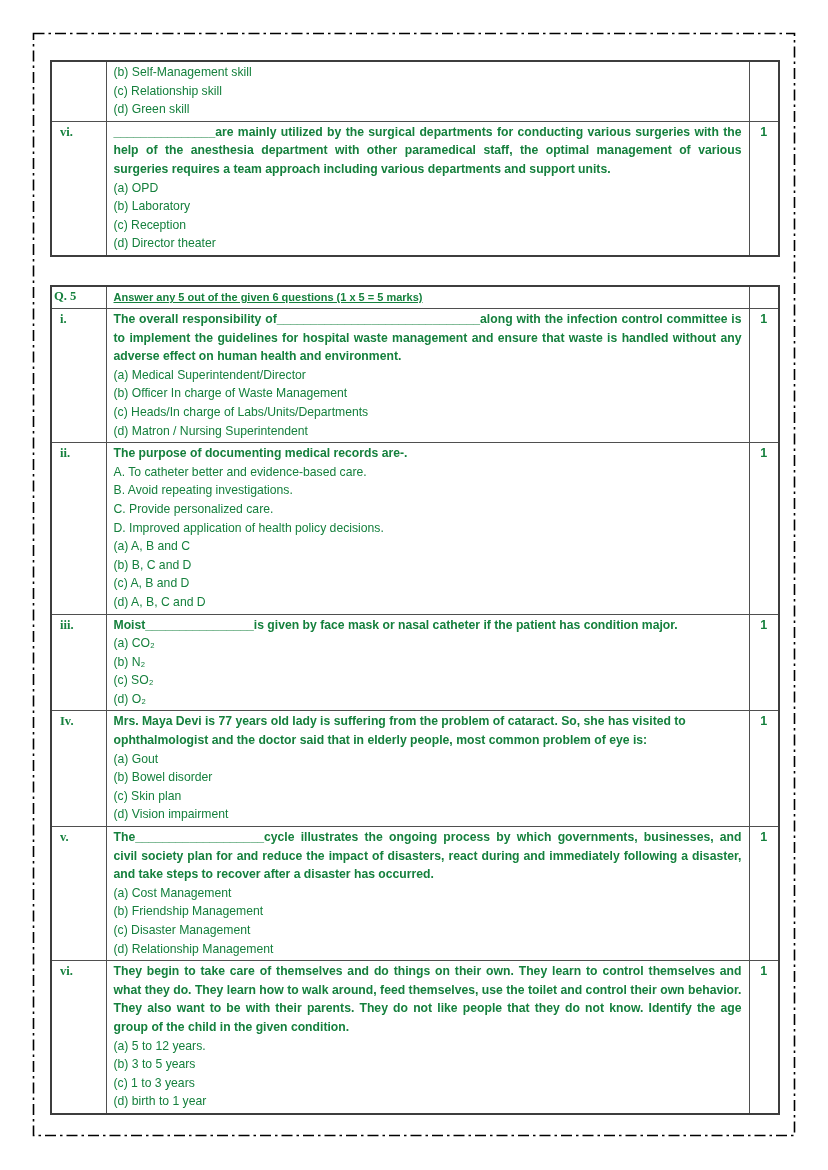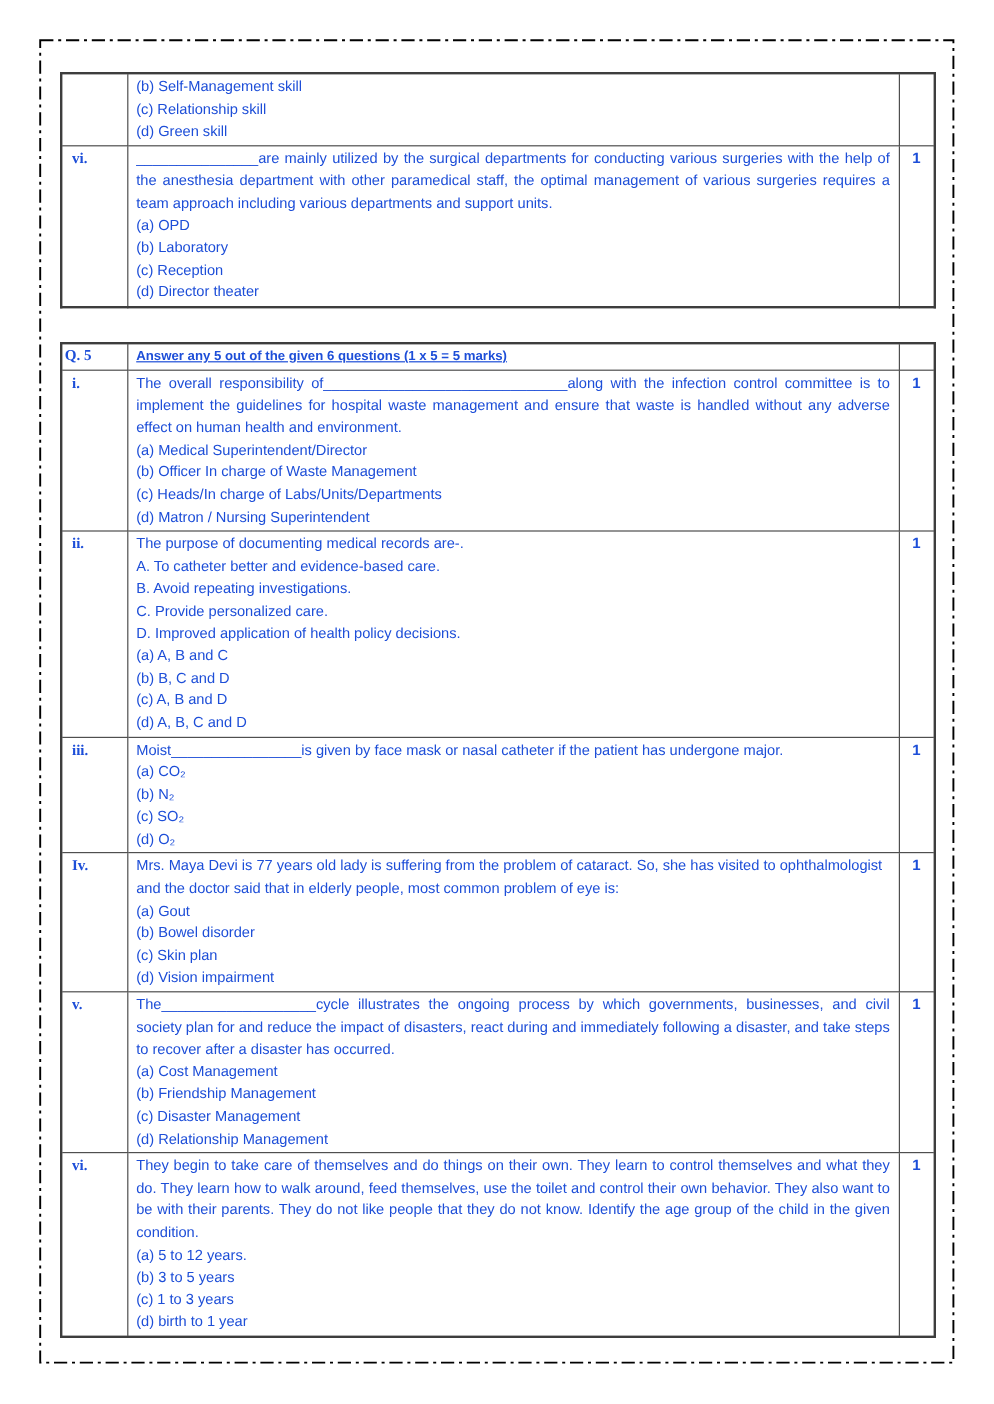--- a/index.html
+++ b/index.html
@@ -2,21 +2,21 @@
 <html><head>
 <meta charset="utf-8">
 <style>
   * { margin:0; padding:0; box-sizing:border-box; }
   html,body { background:#ffffff; }
   .page {
     position:relative;
     width:828px; height:1170px;
     background:#ffffff;
     font-family:"Liberation Sans", sans-serif;
-    color:#1d4ed8;
+    color:#15803d;
     overflow:hidden;
   }
   .border-svg { position:absolute; left:0; top:0; width:828px; height:1170px; }
   table.qtable {
     position:absolute; left:50px; width:730px;
     border-collapse:collapse; table-layout:fixed;
     border:2px solid #3d3d3d;
   }
   table.t1 { top:60px; }
   table.t2 { top:285px; }
@@ -41,21 +41,21 @@
     width:30px;
     font-weight:bold;
     font-size:12.5px;
     line-height:17px;
     text-align:center;
     padding:2px 1px;
   }
   tr.head td { font-weight:bold; }
   tr.head td.num  { text-align:left; padding:1px 2px; font-size:12.6px; }
   tr.head td.body { font-size:11px; line-height:18px; padding:1px 7px 2px 7px;text-decoration:underline; }
-  .para { text-align:left; }
+  .para { text-align:left;font-weight:bold; }
   .para.just { text-align:justify; }
   .para:empty { display:none; }
   .qline { white-space:pre-wrap; }
 </style>
 </head>
 <body>
 
 <div class="page">
 
   <svg class="border-svg" aria-hidden="true">
@@ -128,21 +128,21 @@
               <div class="qline">(c) A, B and D</div>
               <div class="qline">(d) A, B, C and D</div>
             </div>
       </td>
       <td class="marks">1</td>
     </tr>
 
     <tr>
       <td class="num">iii.</td>
       <td class="body">
-        <div class="para">Moist________________is given by face mask or nasal catheter if the patient has undergone major.</div>
+        <div class="para">Moist________________is given by face mask or nasal catheter if the patient has condition major.</div>
         <div>
               <div class="qline">(a) CO₂</div>
               <div class="qline">(b) N₂</div>
               <div class="qline">(c) SO₂</div>
               <div class="qline">(d) O₂</div>
             </div>
       </td>
       <td class="marks">1</td>
     </tr>
 

